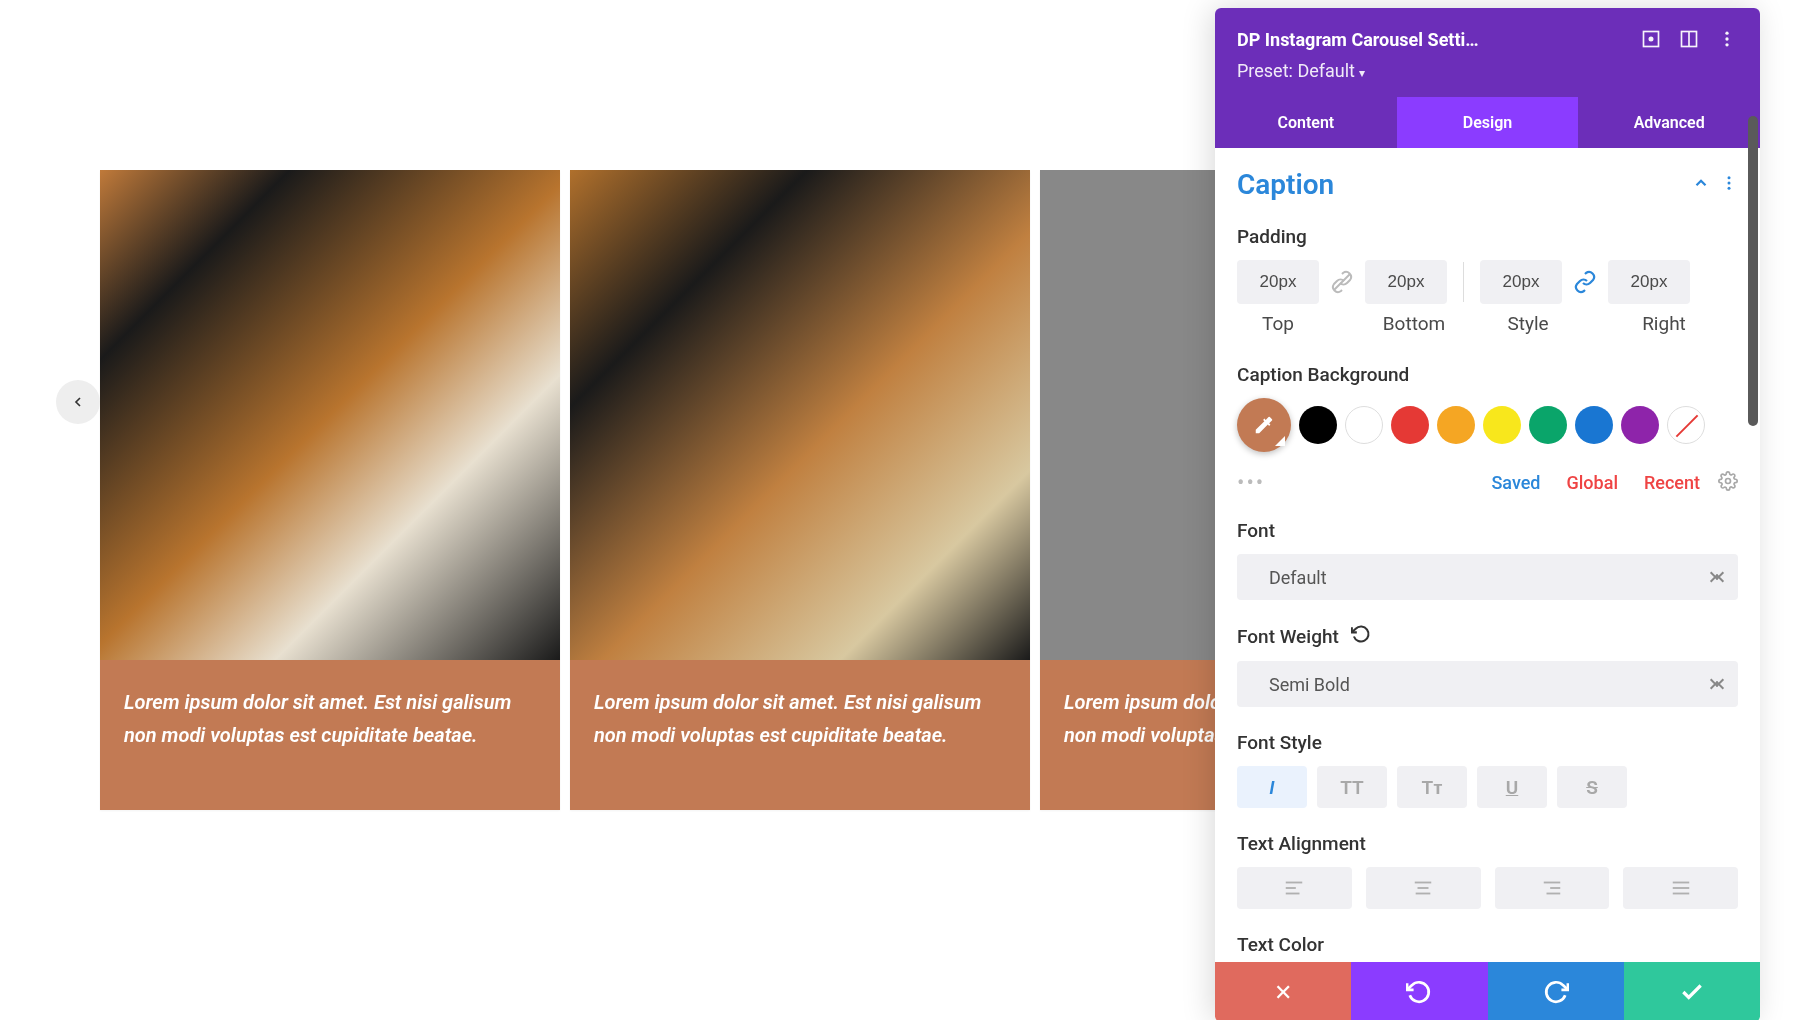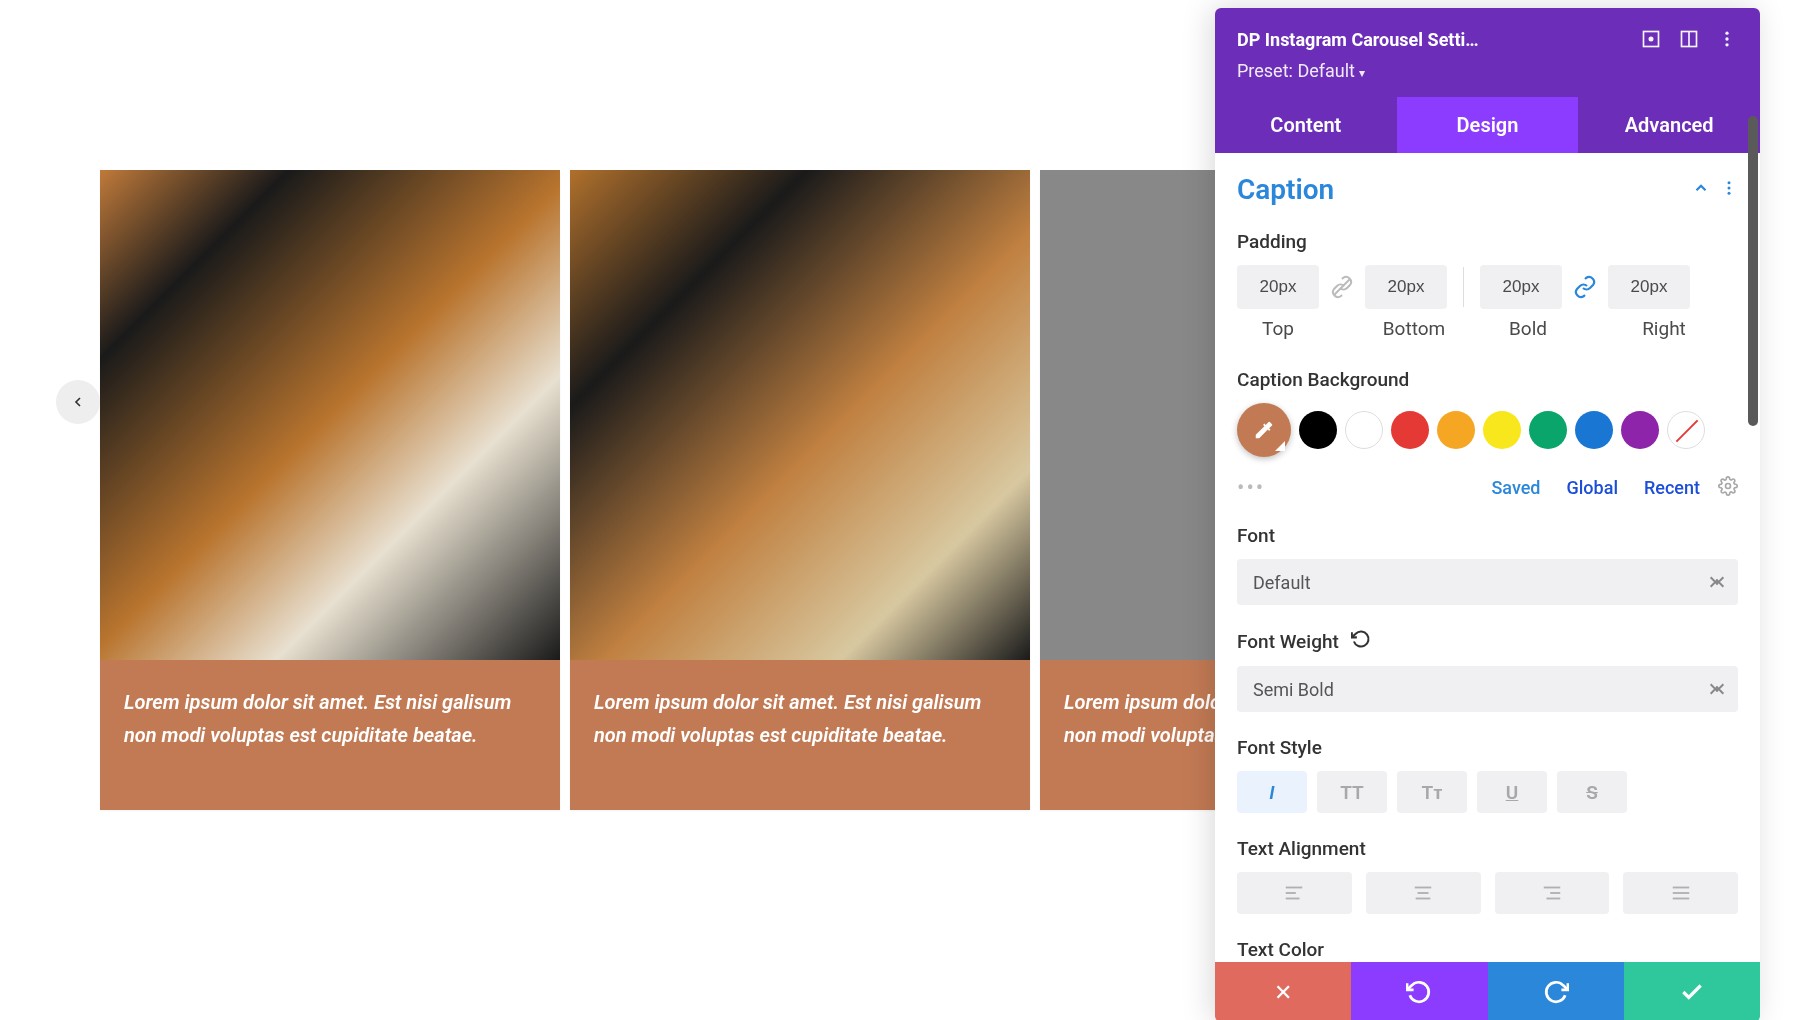--- a/index.html
+++ b/index.html
@@ -107,21 +107,21 @@
 .panel-preset-caret { margin-left: 4px; font-size: 12px; }
 .panel-tabs {
   display: flex;
   background: #6c2eb9;
 }
 .panel-tab {
   flex: 1;
   color: #fff;
   text-align: center;
   padding: 16px 0;
-  font-size: 20px;
+  font-size: 16px;
   font-weight: 600;
   cursor: pointer;
 }
 .panel-tab.active {
   background: #8b3cff;
 }
 .panel-body {
   flex: 1;
   overflow-y: auto;
   padding: 20px 22px 20px;
@@ -240,31 +240,31 @@
 }
 
 .color-meta-row {
   display: flex;
   align-items: center;
   margin-top: 18px;
   gap: 18px;
 }
 .dots-more { color: #bbb; font-size: 22px; letter-spacing: 2px; }
 .color-tabs { margin-left: auto; display: flex; gap: 26px; font-size: 18px; }
-.color-tab { color: #1d4ed8; cursor: pointer; font-weight: 500; }
+.color-tab { color: #ef4444; cursor: pointer; font-weight: 500; }
 .color-tab.active { color: #2b87da; }
 .gear-icon { color: #a8a8a8; cursor: pointer; }
 
 .select-wrap {
   background: #f0f0f3;
   border-radius: 4px;
   height: 46px;
   display: flex;
   align-items: center;
-  padding: 0 16px;
+  padding: 0 32px;
   margin-bottom: 24px;
   font-size: 18px;
   color: #555;
   position: relative;
   cursor: pointer;
 }
 .select-wrap::after {
   content: "";
   position: absolute;
   right: 16px; top: 14px;
@@ -438,21 +438,21 @@
             <path d="M14 11a5 5 0 0 0-7 0l-3 3a5 5 0 0 0 7 7l1-1"></path>
           </svg>
       </span>
       <input class="pad-input" value="20px" style="">
     </div>
     <div class="padding-labels">
       <span>Top</span>
       <span></span>
       <span>Bottom</span>
       <span></span>
-      <span>Bold</span>
+      <span>Style</span>
       <span></span>
       <span>Right</span>
     </div>
 
     <div class="label">Caption Background</div>
     <div class="color-row">
       <div class="color-picker-btn">
         <svg width="22" height="22" viewBox="0 0 24 24" fill="#fff">
             <path d="M20.71 5.63l-2.34-2.34a1 1 0 0 0-1.41 0l-3.12 3.12-1.41-1.41-1.41 1.41 1.41 1.41L3 17.25V21h3.75l9.43-9.43 1.41 1.41 1.41-1.41-1.41-1.41 3.12-3.12a1 1 0 0 0 0-1.41z"></path>
           </svg>

